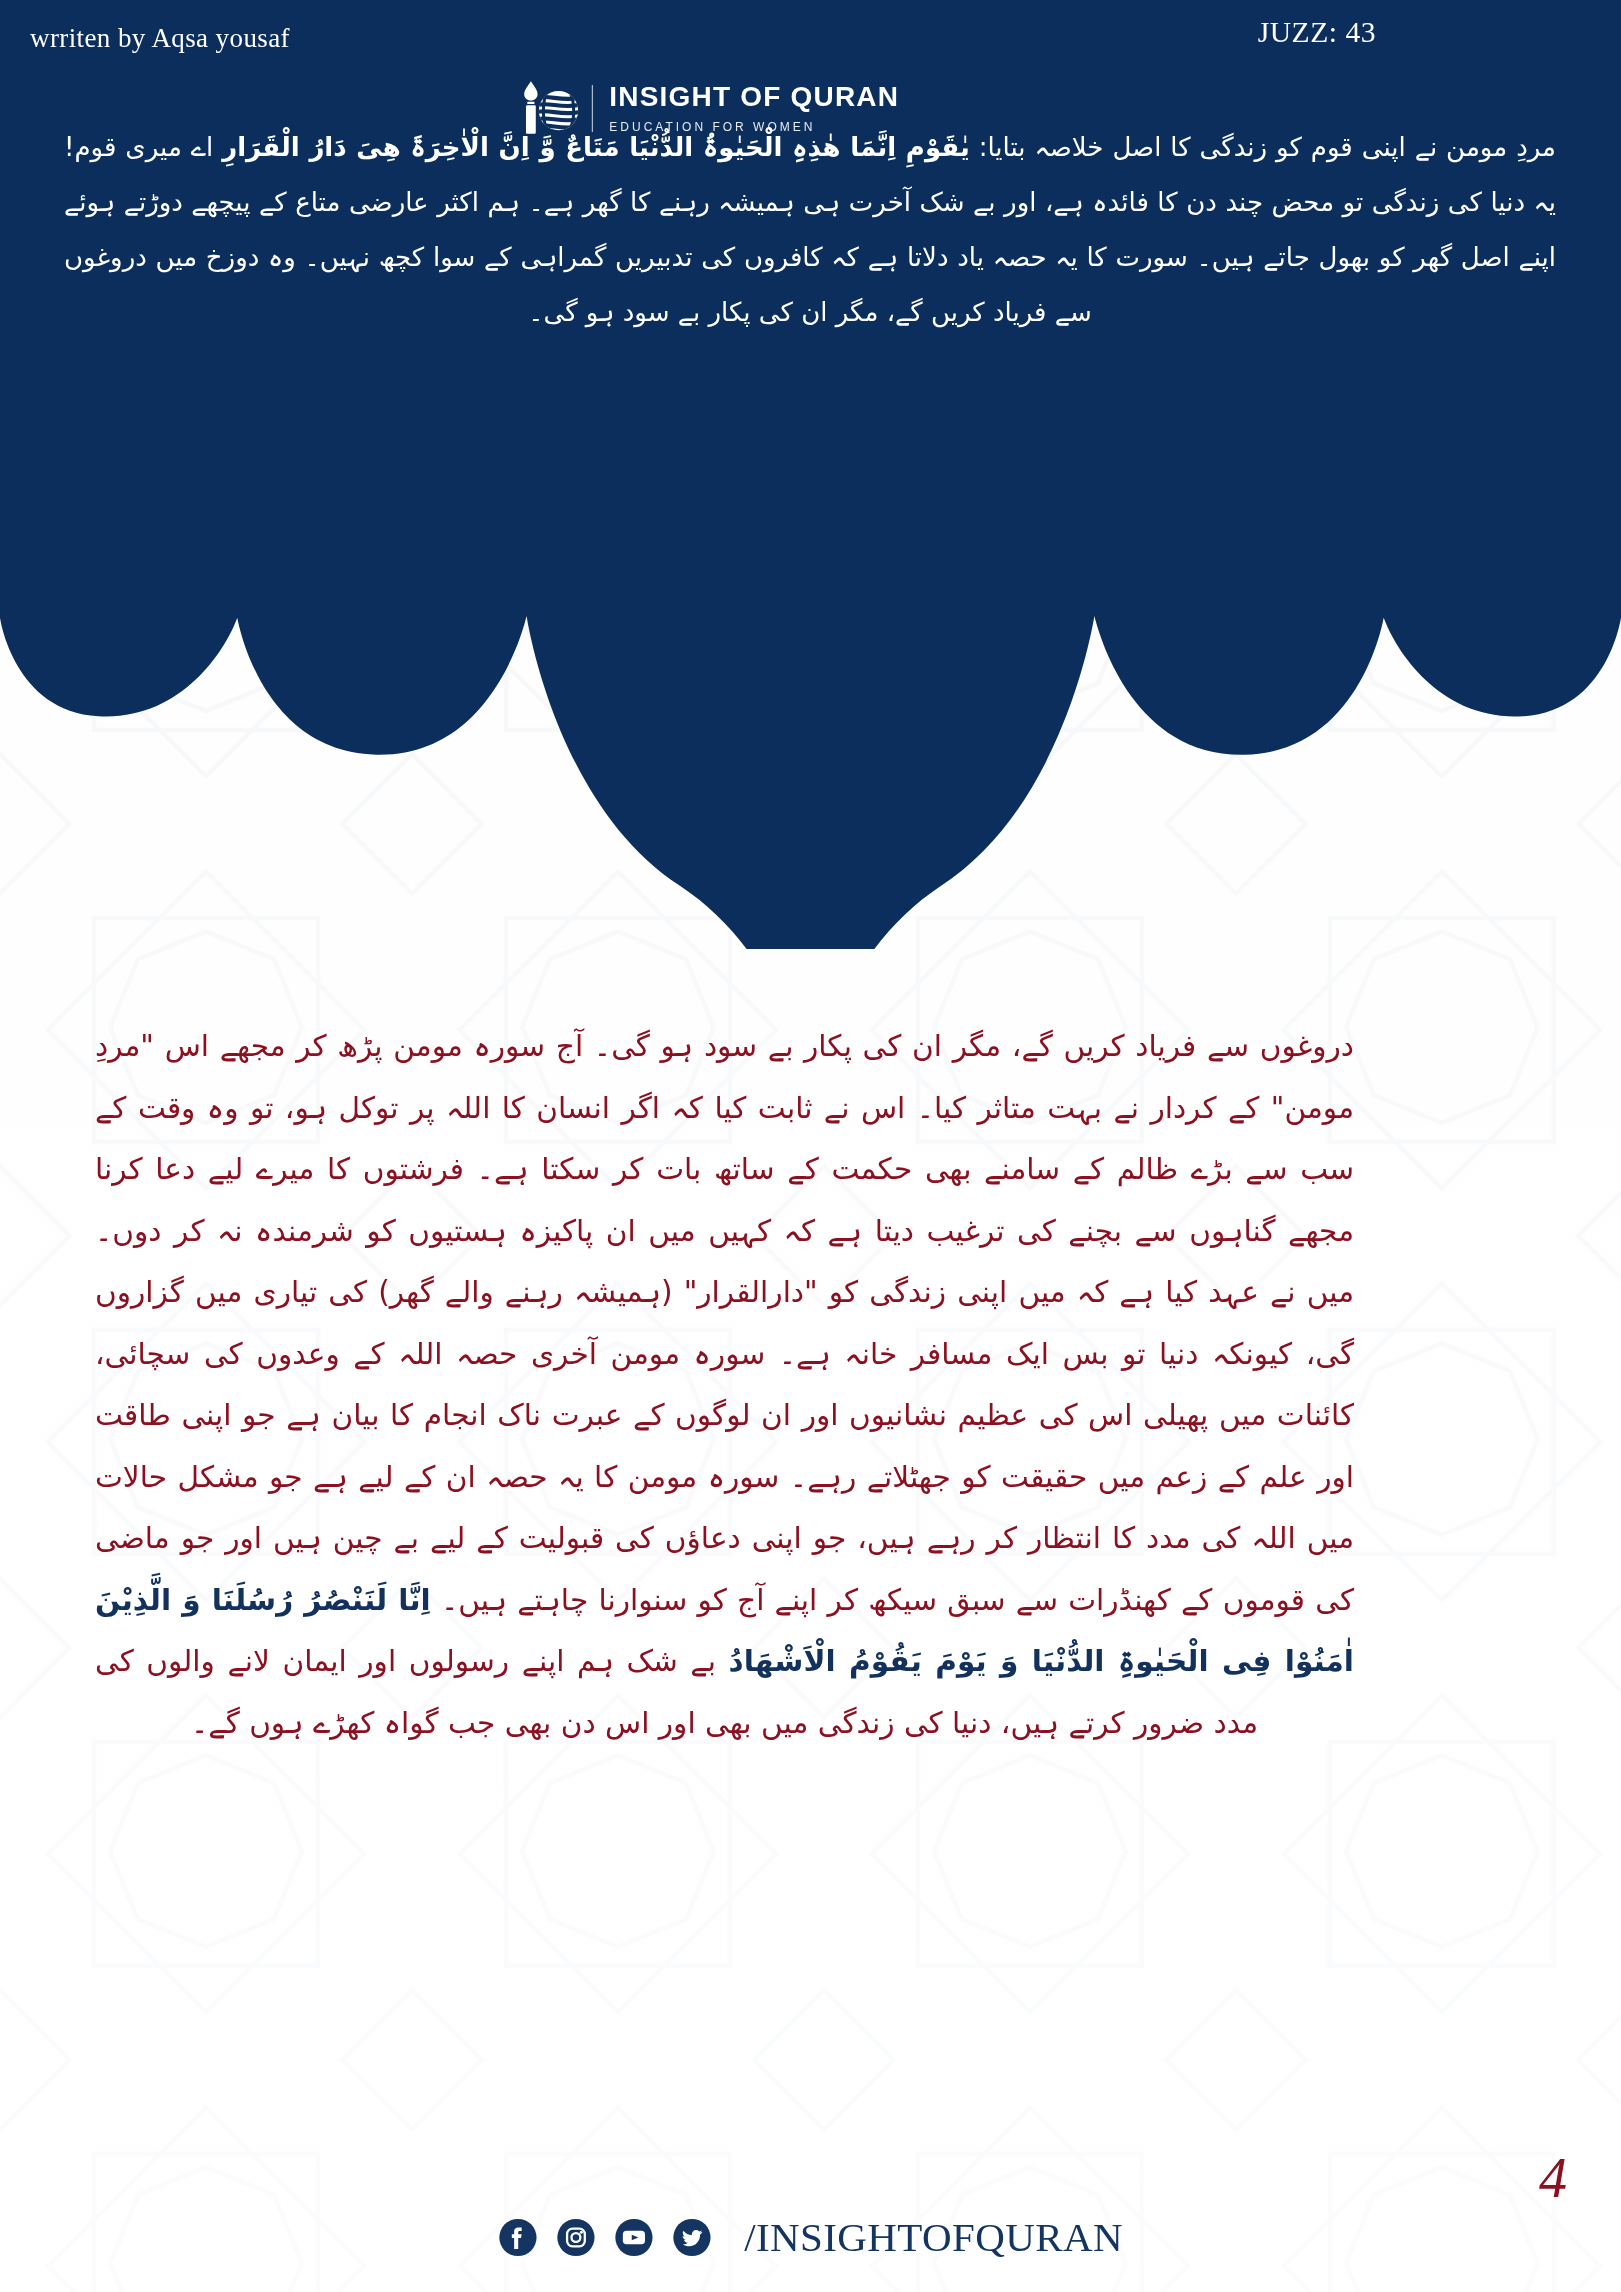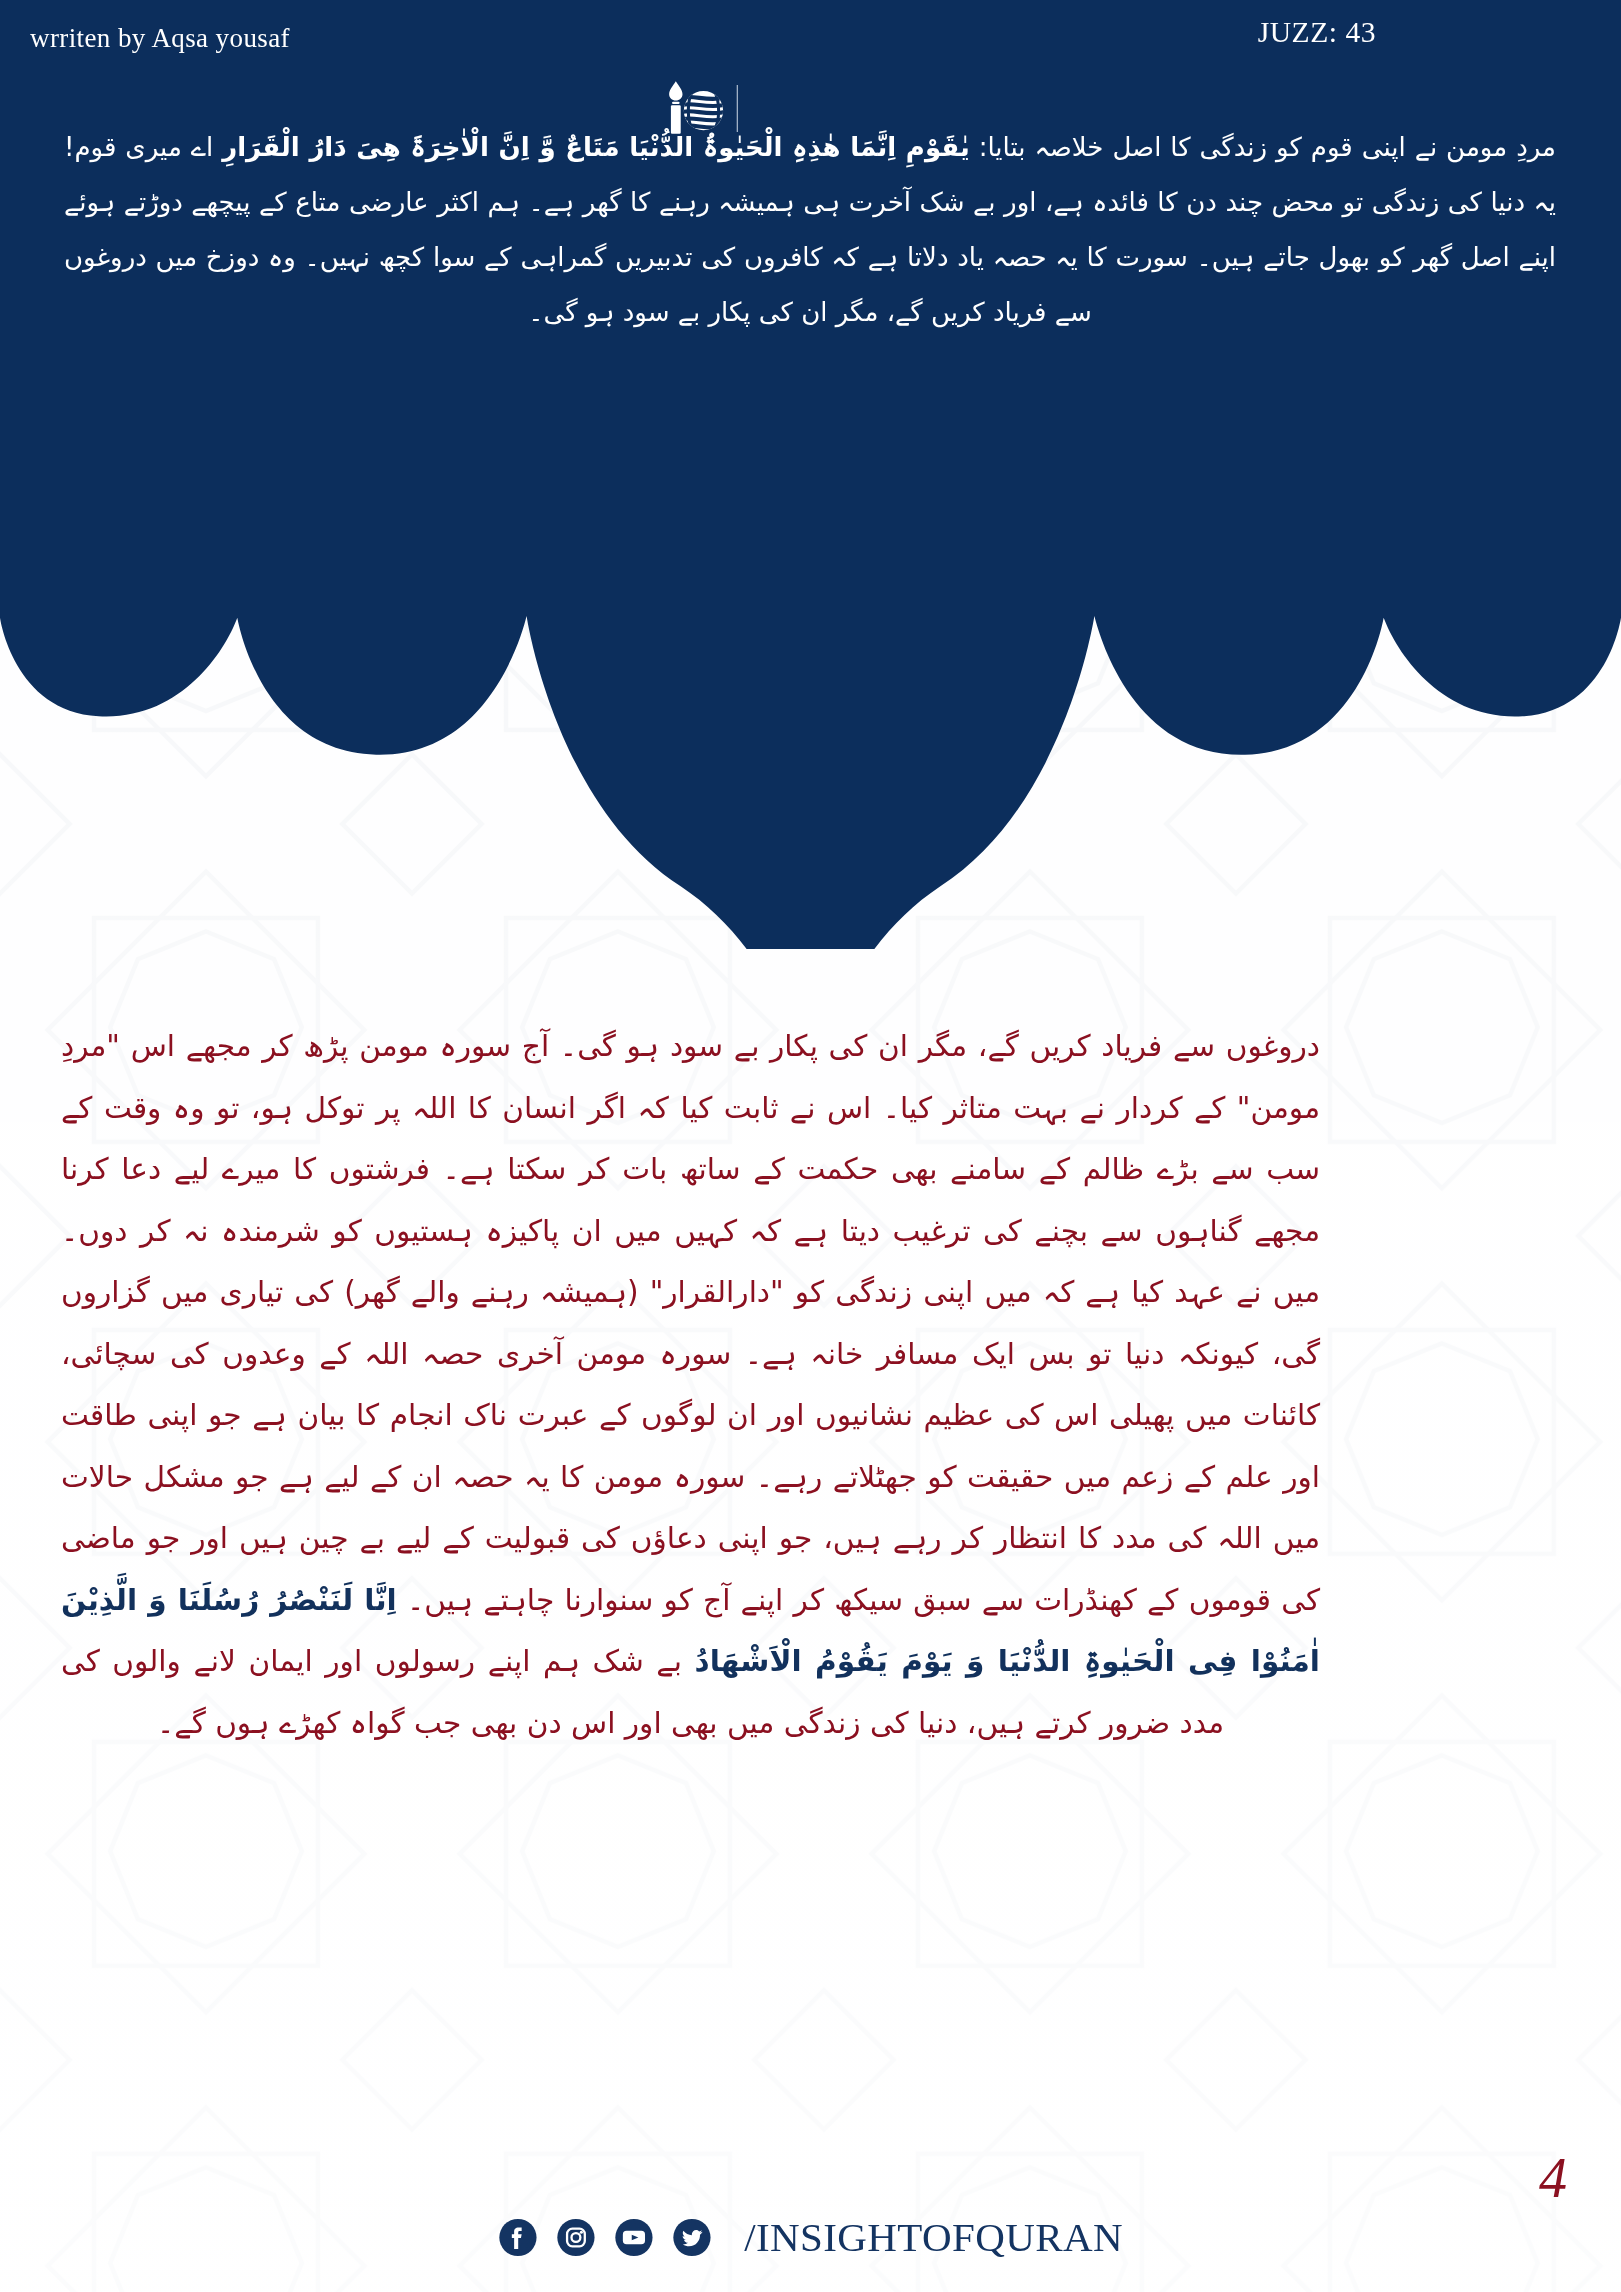--- a/index.html
+++ b/index.html
@@ -134,20 +134,21 @@
     letter-spacing: 0.4px;
   }
 
   
   .body-wrap {
     position: absolute;
     top: 1016px;
     left: 0;
     width: 1381px;
     z-index: 4;
+    padding-left: 34px;
   }
   .body-urdu {
     margin: 0 61px;
     direction: rtl;
     text-align: justify;
     text-align-last: center;
     color: #8b1020;
     font-family: "DejaVu Sans", "Liberation Sans", sans-serif;
     font-size: 29.6px;
     line-height: 2.08;
@@ -289,20 +290,24 @@
           </g>
           <g clip-path="url(#globeclip)" stroke="#0c2e5c" stroke-width="3.4" fill="none">
             <path d="M38 16 C30 28 30 52 38 64"></path>
             <path d="M60 16 C68 28 68 52 60 64"></path>
           </g>
         </g>
       </svg>
 
       <div class="brand-divider"></div>
 
+      <div class="brand-text">
+        <div class="brand-title">INSIGHT OF QURAN</div>
+        <div class="brand-sub">EDUCATION FOR WOMEN</div>
+      </div>
     </div>
 
     <div class="header-urdu"><span class="quote">مردِ مومن نے اپنی قوم کو زندگی کا اصل خلاصہ بتایا:  </span><span class="ar">یٰقَوْمِ اِنَّمَا ھٰذِہِ الْحَیٰوۃُ الدُّنْیَا مَتَاعٌ وَّ اِنَّ الْاٰخِرَۃَ ھِیَ دَارُ الْقَرَارِ</span><span class="quote"> اے میری قوم! یہ دنیا کی زندگی تو محض چند دن کا فائدہ ہے، اور بے شک آخرت ہی ہمیشہ رہنے کا گھر ہے۔ ہم اکثر عارضی متاع کے پیچھے دوڑتے ہوئے اپنے اصل گھر کو بھول جاتے ہیں۔ سورت کا یہ حصہ یاد دلاتا ہے کہ کافروں کی تدبیریں گمراہی کے سوا کچھ نہیں۔ وہ دوزخ میں دروغوں سے فریاد کریں گے، مگر ان کی پکار بے سود ہو گی۔</span></div>
   </div>
 
   <div class="body-wrap">
     <div class="body-urdu"><span class="quote">دروغوں سے فریاد کریں گے، مگر ان کی پکار بے سود ہو گی۔ آج سورہ مومن پڑھ کر مجھے اس "مردِ مومن" کے کردار نے بہت متاثر کیا۔ اس نے ثابت کیا کہ اگر انسان کا اللہ پر توکل ہو، تو وہ وقت کے سب سے بڑے ظالم کے سامنے بھی حکمت کے ساتھ بات کر سکتا ہے۔ فرشتوں کا میرے لیے دعا کرنا مجھے گناہوں سے بچنے کی ترغیب دیتا ہے کہ کہیں میں ان پاکیزہ ہستیوں کو شرمندہ نہ کر دوں۔ میں نے عہد کیا ہے کہ میں اپنی زندگی کو "دارالقرار" (ہمیشہ رہنے والے گھر) کی تیاری میں گزاروں گی، کیونکہ دنیا تو بس ایک مسافر خانہ ہے۔ سورہ مومن آخری حصہ اللہ کے وعدوں کی سچائی، کائنات میں پھیلی اس کی عظیم نشانیوں اور ان لوگوں کے عبرت ناک انجام کا بیان ہے جو اپنی طاقت اور علم کے زعم میں حقیقت کو جھٹلاتے رہے۔ سورہ مومن کا یہ حصہ ان کے لیے ہے جو مشکل حالات میں اللہ کی مدد کا انتظار کر رہے ہیں، جو اپنی دعاؤں کی قبولیت کے لیے بے چین ہیں اور جو ماضی کی قوموں کے کھنڈرات سے سبق سیکھ کر اپنے آج کو سنوارنا چاہتے ہیں۔ </span><span class="verse">اِنَّا لَنَنْصُرُ رُسُلَنَا وَ الَّذِیْنَ اٰمَنُوْا فِی الْحَیٰوۃِ الدُّنْیَا وَ یَوْمَ یَقُوْمُ الْاَشْھَادُ</span><span class="quote"> بے شک ہم اپنے رسولوں اور ایمان لانے والوں کی مدد ضرور کرتے ہیں، دنیا کی زندگی میں بھی اور اس دن بھی جب گواہ کھڑے ہوں گے۔</span></div>
   </div>
 
   <div class="footer">

